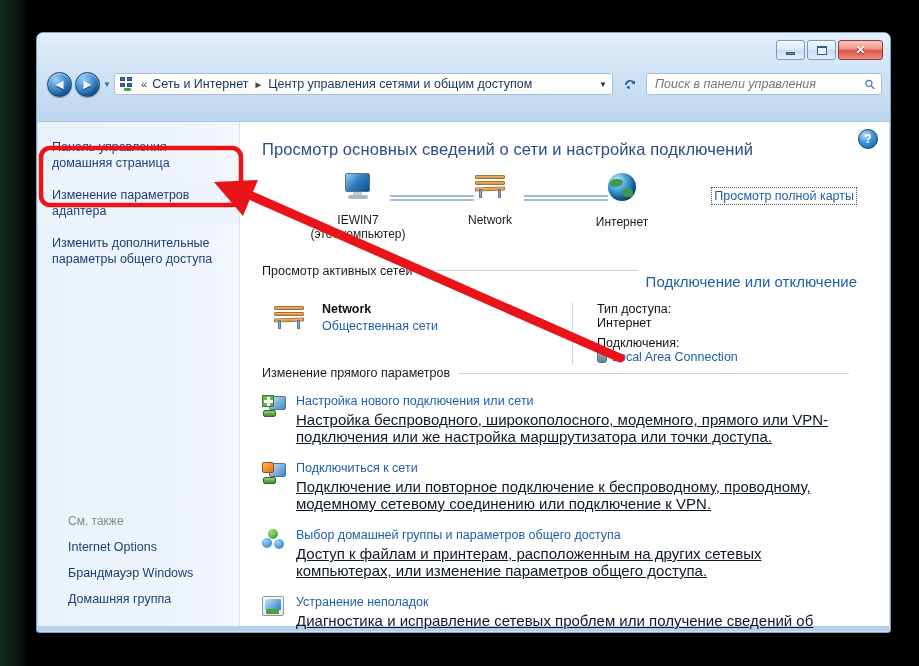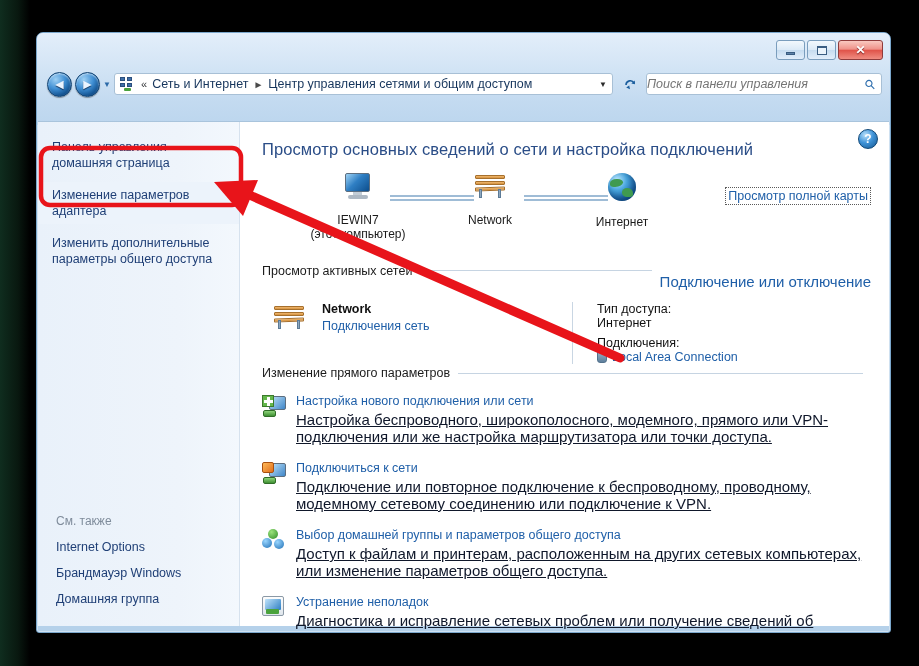--- a/index.html
+++ b/index.html
@@ -57,36 +57,36 @@
   .crumb-ico u { position:absolute; left:5px; top:12px; width:7px; height:3px; background:#49a13b; border-radius:1px;}
   .chev { color:#34373a; font-size:11px; margin:0 5px 0 1px; }
   .crumb { font-size:12.5px; color:#16355c; white-space:nowrap; }
   .sep { color:#4a4a4a; font-size:10px; margin:0 5px; }
   .addrdd { margin-left:auto; width:18px; text-align:center; color:#2b2b2b; font-size:8px; }
   .refresh { width:22px; height:22px; margin-right:5px; flex:none; display:flex; align-items:center; justify-content:center;
      color:#1b5e9e; font-size:13px; font-weight:bold; }
   .searchbox { width:236px; height:22px; background:#fff; border:1px solid #a8c0d6; border-radius:3px;
      display:flex; align-items:center; margin-right:8px; flex:none; }
   .searchbox input { flex:1; border:0; outline:0; font-size:12.5px; font-style:italic; color:#8b8b8b;
-     font-family:"Liberation Sans",sans-serif; padding-left:0; background:transparent;}
+     font-family:"Liberation Sans",sans-serif; padding-left:8px; background:transparent;}
   .mag { width:22px; color:#2f6fae; font-size:13px; text-align:center; transform:rotate(-45deg); }
 
   
   .client { position:absolute; left:1px; top:88px; width:851px; height:505px; background:#fff;
      border-top:1px solid #a9c4dc; display:flex; }
   .sidebar { width:202px; background:#eef4fb; border-right:1px solid #d6e2ee; position:relative;
      background: linear-gradient(to right,#e9f1fa 0%,#eef4fb 70%,#f3f8fd 100%); }
   .sb-link { font-size:12.5px; color:#1f3f76; line-height:16px; padding:5px 12px 5px 14px; }
   .sb-top { margin-top:12px; }
   .sb-link.high { background:#ecf3fb; }
-  .seealso { position:absolute; left:4px; bottom:14px; width:100%; }
+  .seealso { position:absolute; left:16px; bottom:14px; width:100%; }
   .sa-title { font-size:12px; color:#7f8c9b; padding:0 12px 6px 14px; }
   .sa-link { font-size:12.5px; color:#1f3f76; padding:6px 12px 6px 14px; }
 
-  .content { flex:1; padding:18px 18px 0 22px; position:relative; }
+  .content { flex:1; padding:18px 32px 0 22px; position:relative; }
   h1.pgtitle { font-size:16.5px; font-weight:normal; color:#2a4d87; letter-spacing:.1px; }
 
   
   .map { margin-top:14px; height:72px; position:relative; }
   .node { position:absolute; text-align:center; width:120px; }
   .node .lbl { font-size:12px; color:#1b1b1b; margin-top:14px; }
   .node .sub { font-size:12px; color:#1b1b1b; }
   .dline { position:absolute; top:22px; height:6px; width:84px;
      border-top:2px solid #9fbcd6; border-bottom:2px solid #9fbcd6; }
   .fullmap { position:absolute; right:0; top:14px; font-size:12.5px; color:#1f5fa8;
@@ -274,21 +274,21 @@
           <div class="netleft">
             <div class="bench" style="margin:2px 0 0 10px;">
               <b></b>
                 <b></b>
                 <b></b>
                 <i></i>
                 <i></i>
             </div>
             <div class="netinfo" style="margin-left:6px;">
               <div class="nm">Network</div>
-              <div class="tp">Подключения сеть</div>
+              <div class="tp">Общественная сети</div>
             </div>
           </div>
           <div class="netright">
             <div class="kv">
               <span class="k">Тип доступа:</span>
               <span class="v">Интернет</span>
             </div>
             <div class="kv">
               <span class="k">Подключения:</span>
               <span class="v link"><span class="plugico"></span><span>Local Area Connection</span></span>

